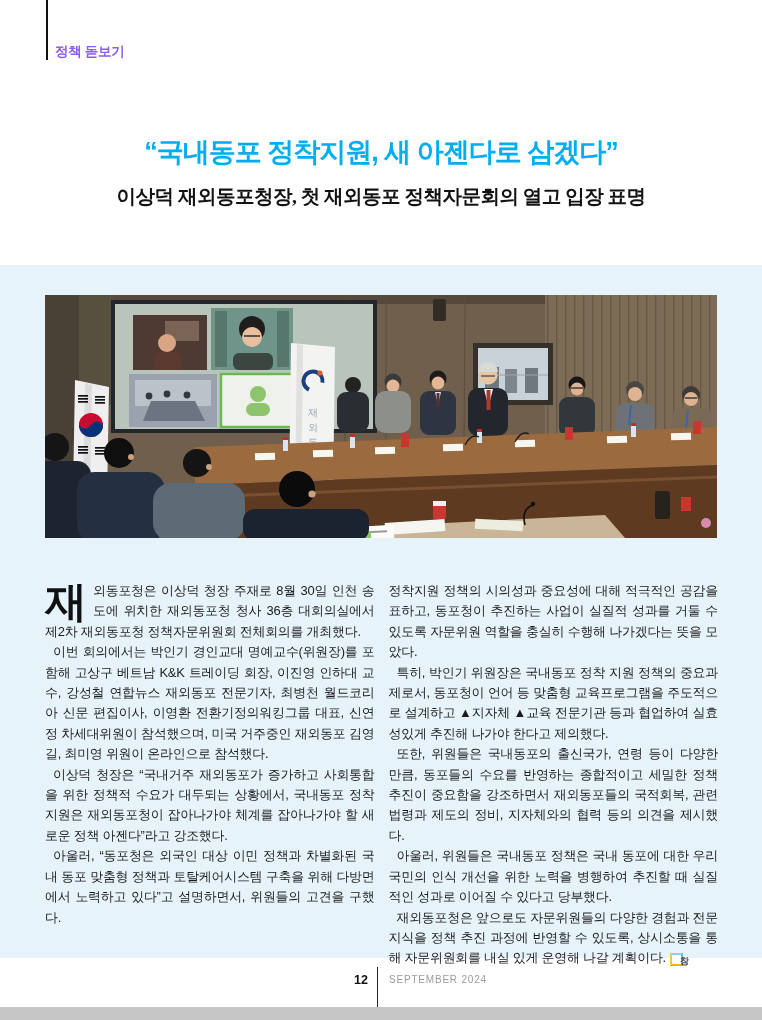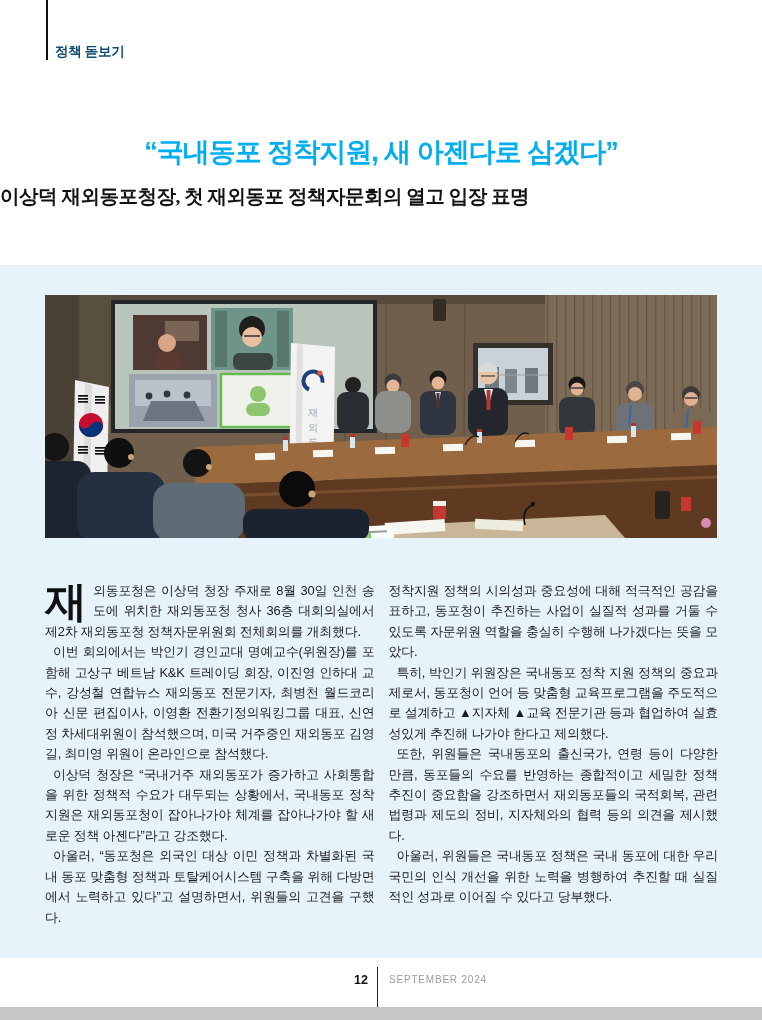--- a/index.html
+++ b/index.html
@@ -1,24 +1,24 @@
 <!DOCTYPE html>
 <html><head>
 <meta charset="utf-8">
 <style>
   html,body{margin:0;padding:0;background:#ffffff;}
   .page{position:relative;width:762px;height:1020px;background:#ffffff;overflow:hidden;
         font-family:"Liberation Sans","DejaVu Sans",sans-serif;}
 
   .kicker-rule{position:absolute;left:46px;top:0;width:2px;height:60px;background:#111;}
-  .kicker{position:absolute;left:55px;top:43px;font-size:13.5px;font-weight:800;color:#0c4a6e;letter-spacing:-0.3px;}
+  .kicker{position:absolute;left:55px;top:43px;font-size:13.5px;font-weight:800;color:#8b5cf6;letter-spacing:-0.3px;}
 
   .title{position:absolute;left:0;right:0;top:116px;text-align:center;
          font-size:27px;font-weight:800;color:#00AEEF;letter-spacing:-1px;}
-  .subtitle{position:absolute;left:0;right:0;top:167px;
+  .subtitle{position:absolute;left:0;right:0;top:167px;text-align:center;
             font-family:"Liberation Serif","DejaVu Serif",serif;
             font-size:19.5px;color:#121212;letter-spacing:-0.5px;}
 
   .feature-box{position:absolute;left:0;top:265px;width:762px;height:693px;background:#E6F3FB;}
   .photo{position:absolute;left:45px;top:30px;width:672px;height:243px;overflow:hidden;background:#6f5f4c;}
   .photo svg{display:block;}
 
   .caption{position:absolute;left:45px;top:281px;right:40px;font-size:10.6px;color:#1f1f1f;letter-spacing:-0.2px;}
 
   .columns{position:absolute;left:45px;top:316px;width:673px;display:flex;gap:14px;}
@@ -244,20 +244,21 @@
         <p class="para"><span class="dropcap">재</span><span>외동포청은 이상덕 청장 주재로 8월 30일 인천 송도에 위치한 재외동포청 청사 36층 대회의실에서 제2차 재외동포청 정책자문위원회 전체회의를 개최했다.</span></p>
         <p class="para ind">이번 회의에서는 박인기 경인교대 명예교수(위원장)를 포함해 고상구 베트남 K&amp;K 트레이딩 회장, 이진영 인하대 교수, 강성철 연합뉴스 재외동포 전문기자, 최병천 월드코리아 신문 편집이사, 이영환 전환기정의워킹그룹 대표, 신연정 차세대위원이 참석했으며, 미국 거주중인 재외동포 김영길, 최미영 위원이 온라인으로 참석했다.</p>
         <p class="para ind">이상덕 청장은 “국내거주 재외동포가 증가하고 사회통합을 위한 정책적 수요가 대두되는 상황에서, 국내동포 정착지원은 재외동포청이 잡아나가야 체계를 잡아나가야 할 새로운 정책 아젠다”라고 강조했다.</p>
         <p class="para ind">아울러, “동포청은 외국인 대상 이민 정책과 차별화된 국내 동포 맞춤형 정책과 토탈케어시스템 구축을 위해 다방면에서 노력하고 있다”고 설명하면서, 위원들의 고견을 구했다.</p>
       </div>
       <div class="col">
         <p class="para">정착지원 정책의 시의성과 중요성에 대해 적극적인 공감을 표하고, 동포청이 추진하는 사업이 실질적 성과를 거둘 수 있도록 자문위원 역할을 충실히 수행해 나가겠다는 뜻을 모았다.</p>
         <p class="para ind">특히, 박인기 위원장은 국내동포 정착 지원 정책의 중요과제로서, 동포청이 언어 등 맞춤형 교육프로그램을 주도적으로 설계하고 ▲지자체 ▲교육 전문기관 등과 협업하여 실효성있게 추진해 나가야 한다고 제의했다.</p>
         <p class="para ind">또한, 위원들은 국내동포의 출신국가, 연령 등이 다양한 만큼, 동포들의 수요를 반영하는 종합적이고 세밀한 정책 추진이 중요함을 강조하면서 재외동포들의 국적회복, 관련 법령과 제도의 정비, 지자체와의 협력 등의 의견을 제시했다.</p>
         <p class="para ind">아울러, 위원들은 국내동포 정책은 국내 동포에 대한 우리 국민의 인식 개선을 위한 노력을 병행하여 추진할 때 실질적인 성과로 이어질 수 있다고 당부했다.</p>
+        <p class="para ind"><span>재외동포청은 앞으로도 자문위원들의 다양한 경험과 전문지식을 정책 추진 과정에 반영할 수 있도록, 상시소통을 통해 자문위원회를 내실 있게 운영해 나갈 계획이다.</span><span class="endmark">창</span></p>
       </div>
     </div>
   </div>
 
   <div class="footer-num">12</div>
   <div class="footer-rule"></div>
   <div class="footer-issue">SEPTEMBER 2024</div>
   <div class="bottom-bar"></div>
 
 </div>

